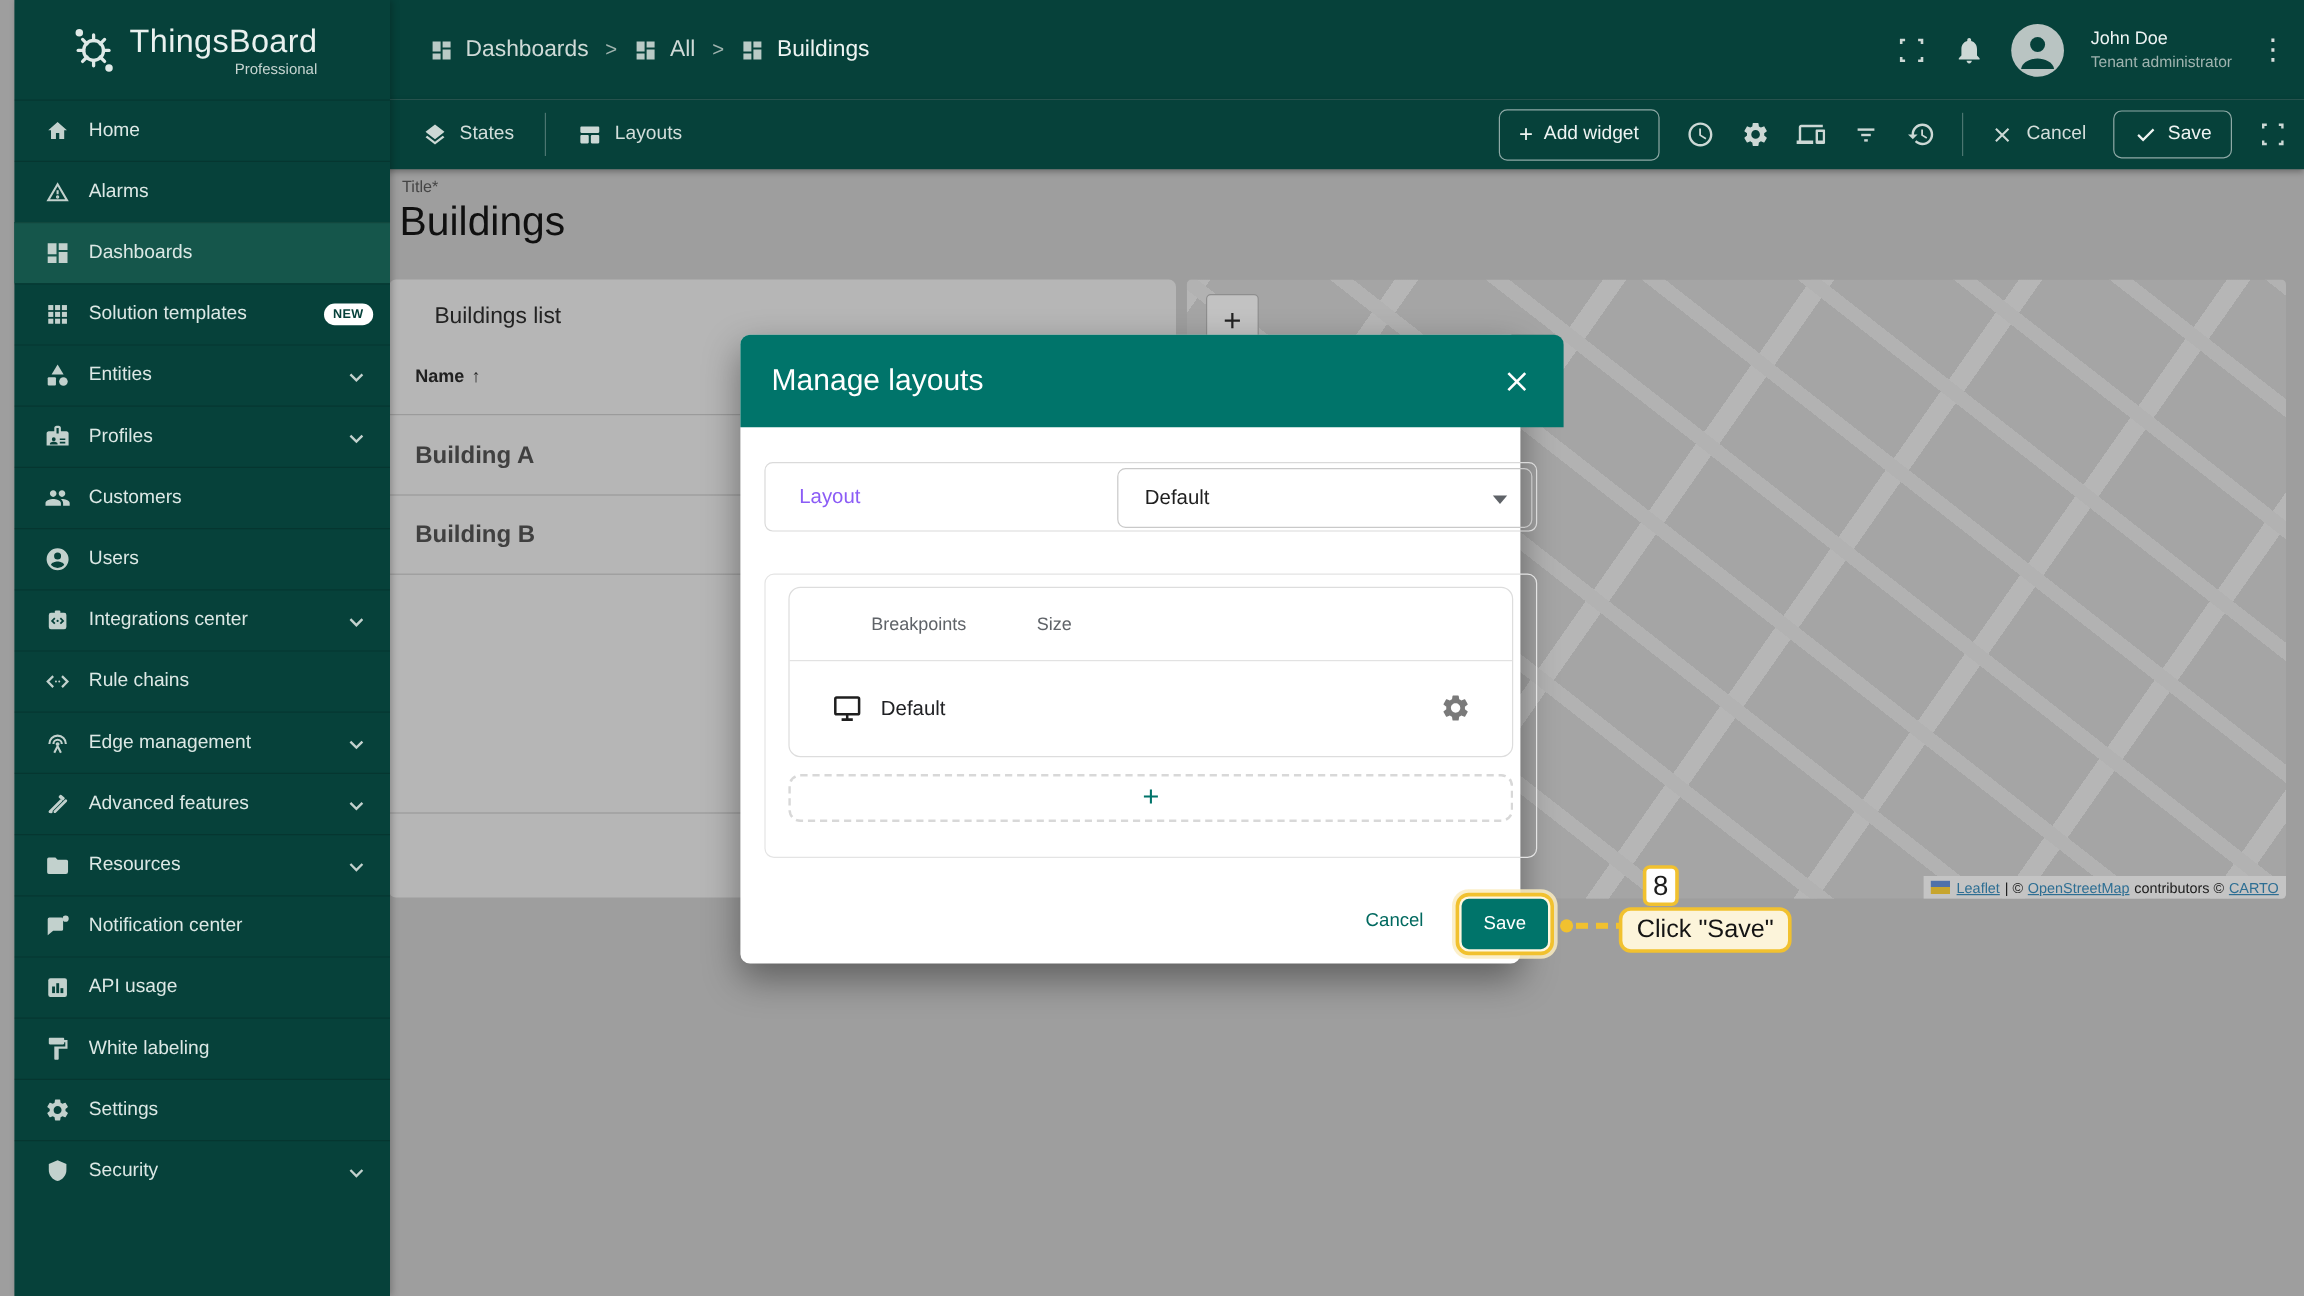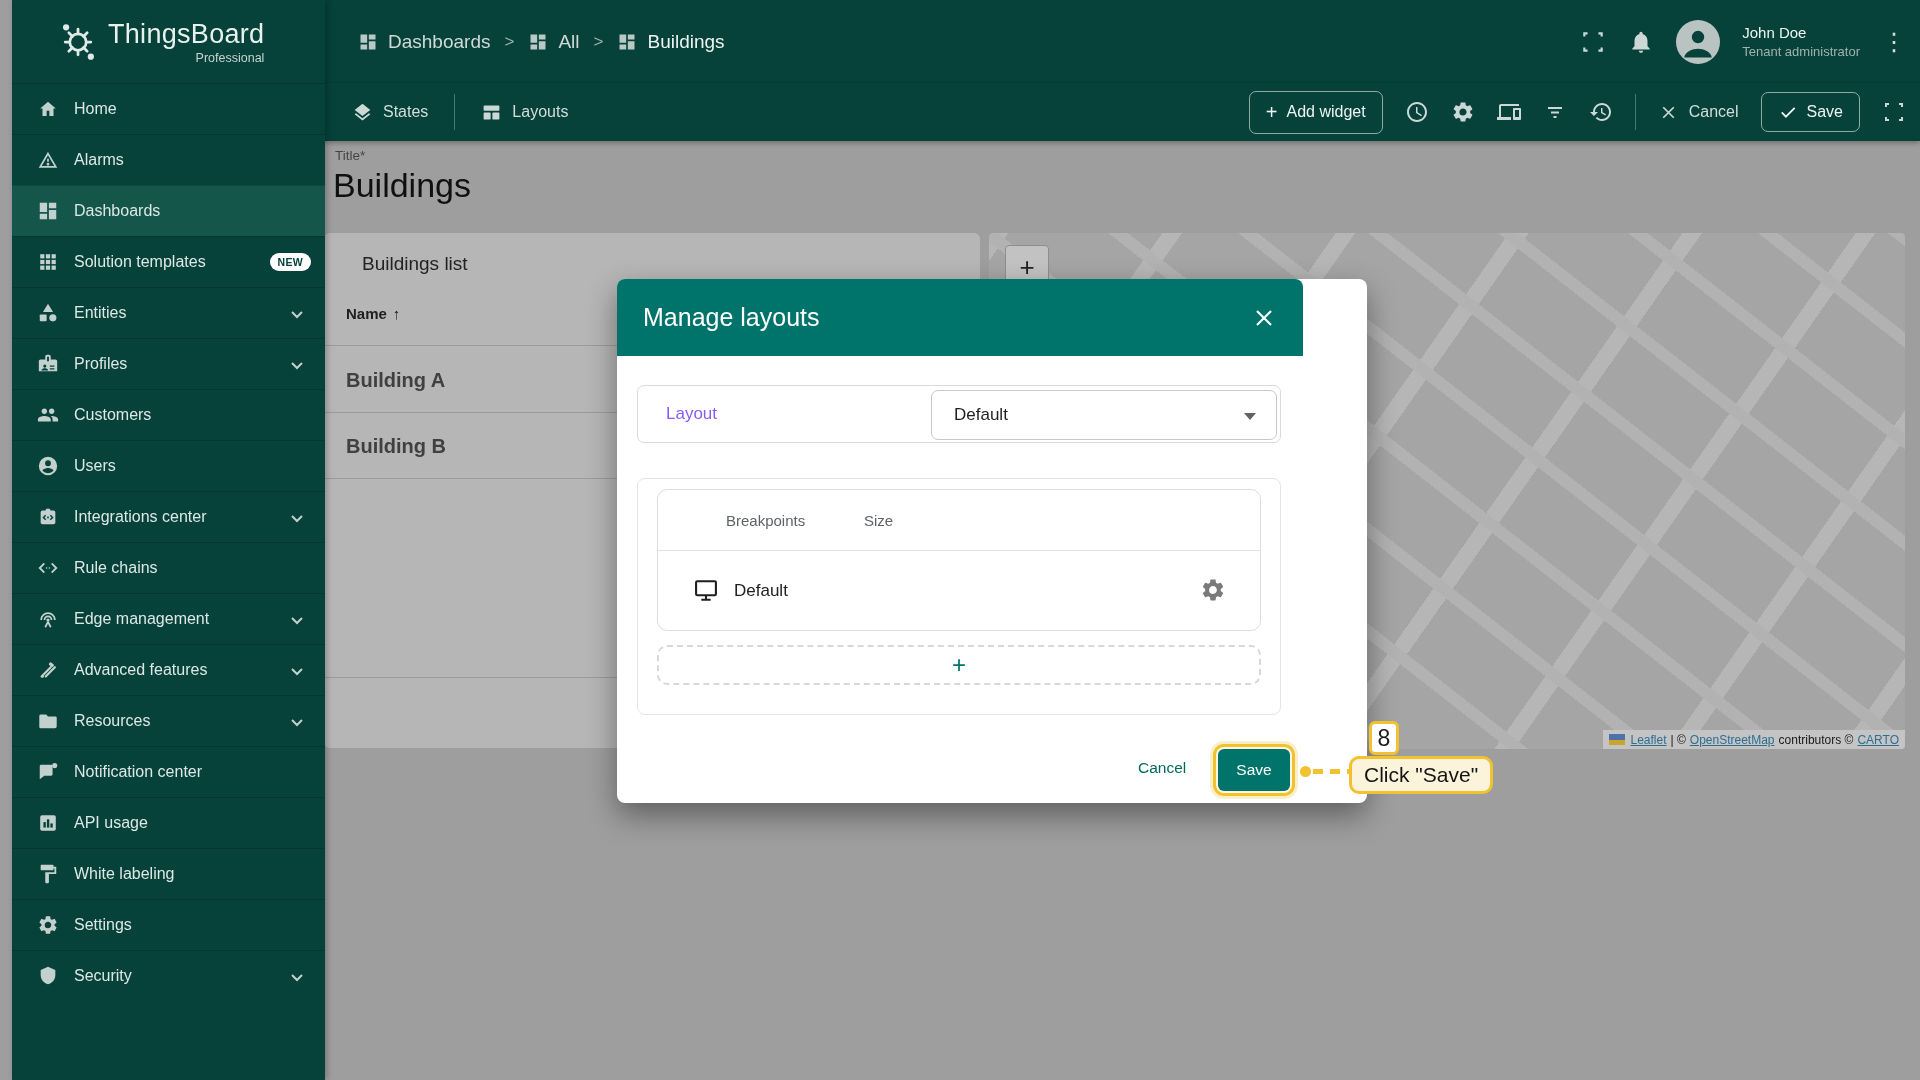--- a/index.html
+++ b/index.html
@@ -58,21 +58,21 @@
          background:
            repeating-linear-gradient(38deg,  #b2b2b2 0 12px, transparent 12px 80px),
            repeating-linear-gradient(125deg, #b6b6b6 0 16px, transparent 16px 142px),
            #a5a5a5; }
   .map-zoom-btn { position:absolute; left:16px; top:12px; width:44px; height:44px; background:#c2c2c2; border:1px solid #8e8e8e; border-radius:4px; font-size:26px; color:#222; display:flex; align-items:center; justify-content:center; cursor:pointer; }
   .attribution { position:absolute; right:0; bottom:0; height:19px; background:#c4c4c4; display:flex; align-items:center; gap:4px; padding:0 6px; font-size:12px; color:#1a1a1a; }
   .attr-link { color:#2d6e93; text-decoration:underline; cursor:pointer; }
   .flag { width:16px; height:11px; background:linear-gradient(#4f71aa 0 50%, #c7a52e 50% 100%); margin-right:2px; }
 
   
-  .dialog { position:absolute; left:617px; top:279px; width:750px; height:524px; background:#ffffff; border-radius:8px; z-index:40; box-shadow:0 12px 30px rgba(0,0,0,.4); }
+  .dialog { position:absolute; left:617px; top:279px; width:650px; height:524px; background:#ffffff; border-radius:8px; z-index:40; box-shadow:0 12px 30px rgba(0,0,0,.4); }
   .dialog-header { position:absolute; left:0; top:0; width:686px; height:77px; background:#00746a; border-radius:8px 8px 0 0; display:flex; align-items:center; justify-content:space-between; padding:0 26px; }
   .dialog-title { color:#ffffff; font-size:25px; font-weight:500; }
   .dialog-close { width:26px; height:26px; color:#ffffff; cursor:pointer; }
   .layout-row { position:absolute; left:20px; top:106px; width:644px; height:58px; border:1px solid #dadada; border-radius:7px; }
   .layout-label { position:absolute; left:28px; top:18px; font-size:17px; color:#8b5cf6; }
   .layout-select { position:absolute; left:293px; top:4px; width:346px; height:50px; border:1px solid #c9c9c9; border-radius:7px; cursor:pointer; }
   .layout-select-value { position:absolute; left:22px; top:14px; font-size:17px; color:#1f1f1f; }
   .caret { position:absolute; right:20px; top:22px; width:0; height:0; border-left:6px solid transparent; border-right:6px solid transparent; border-top:7px solid #5f6368; }
   .bp-outer { position:absolute; left:20px; top:199px; width:644px; height:237px; border:1px solid #e4e4e4; border-radius:8px; }
   .bp-table { position:absolute; left:19px; top:10px; width:604px; height:142px; border:1px solid #dddddd; border-radius:10px; }

